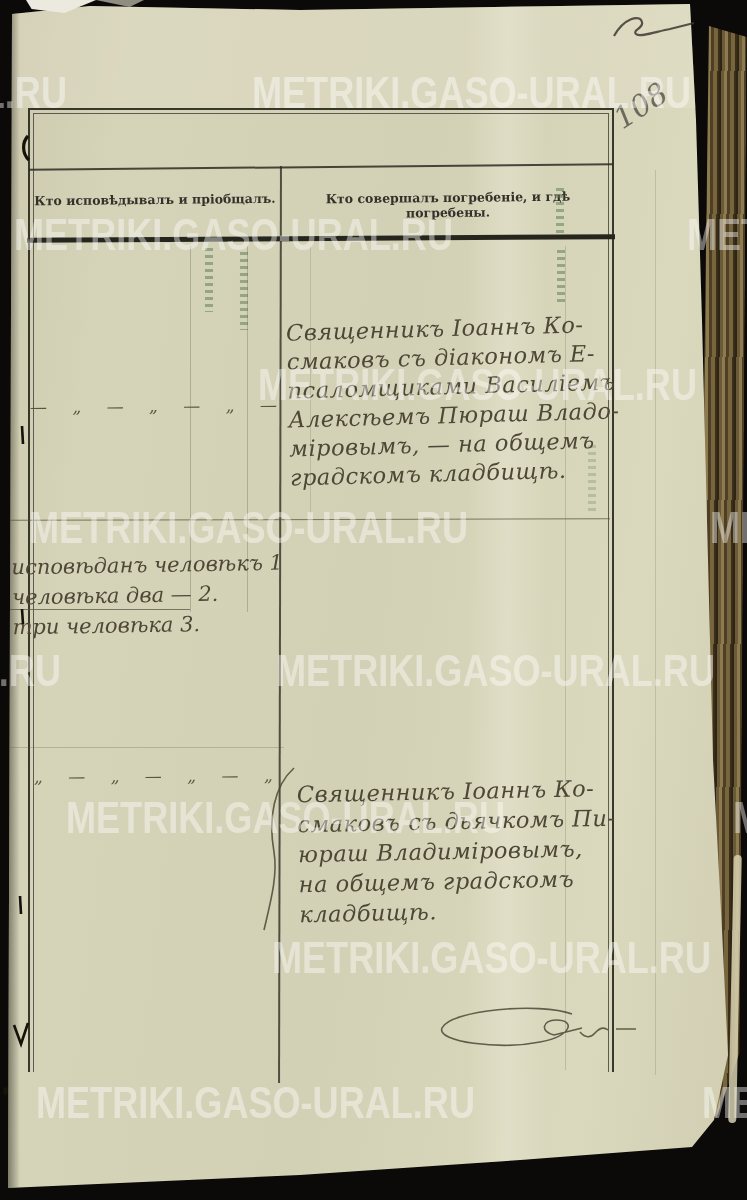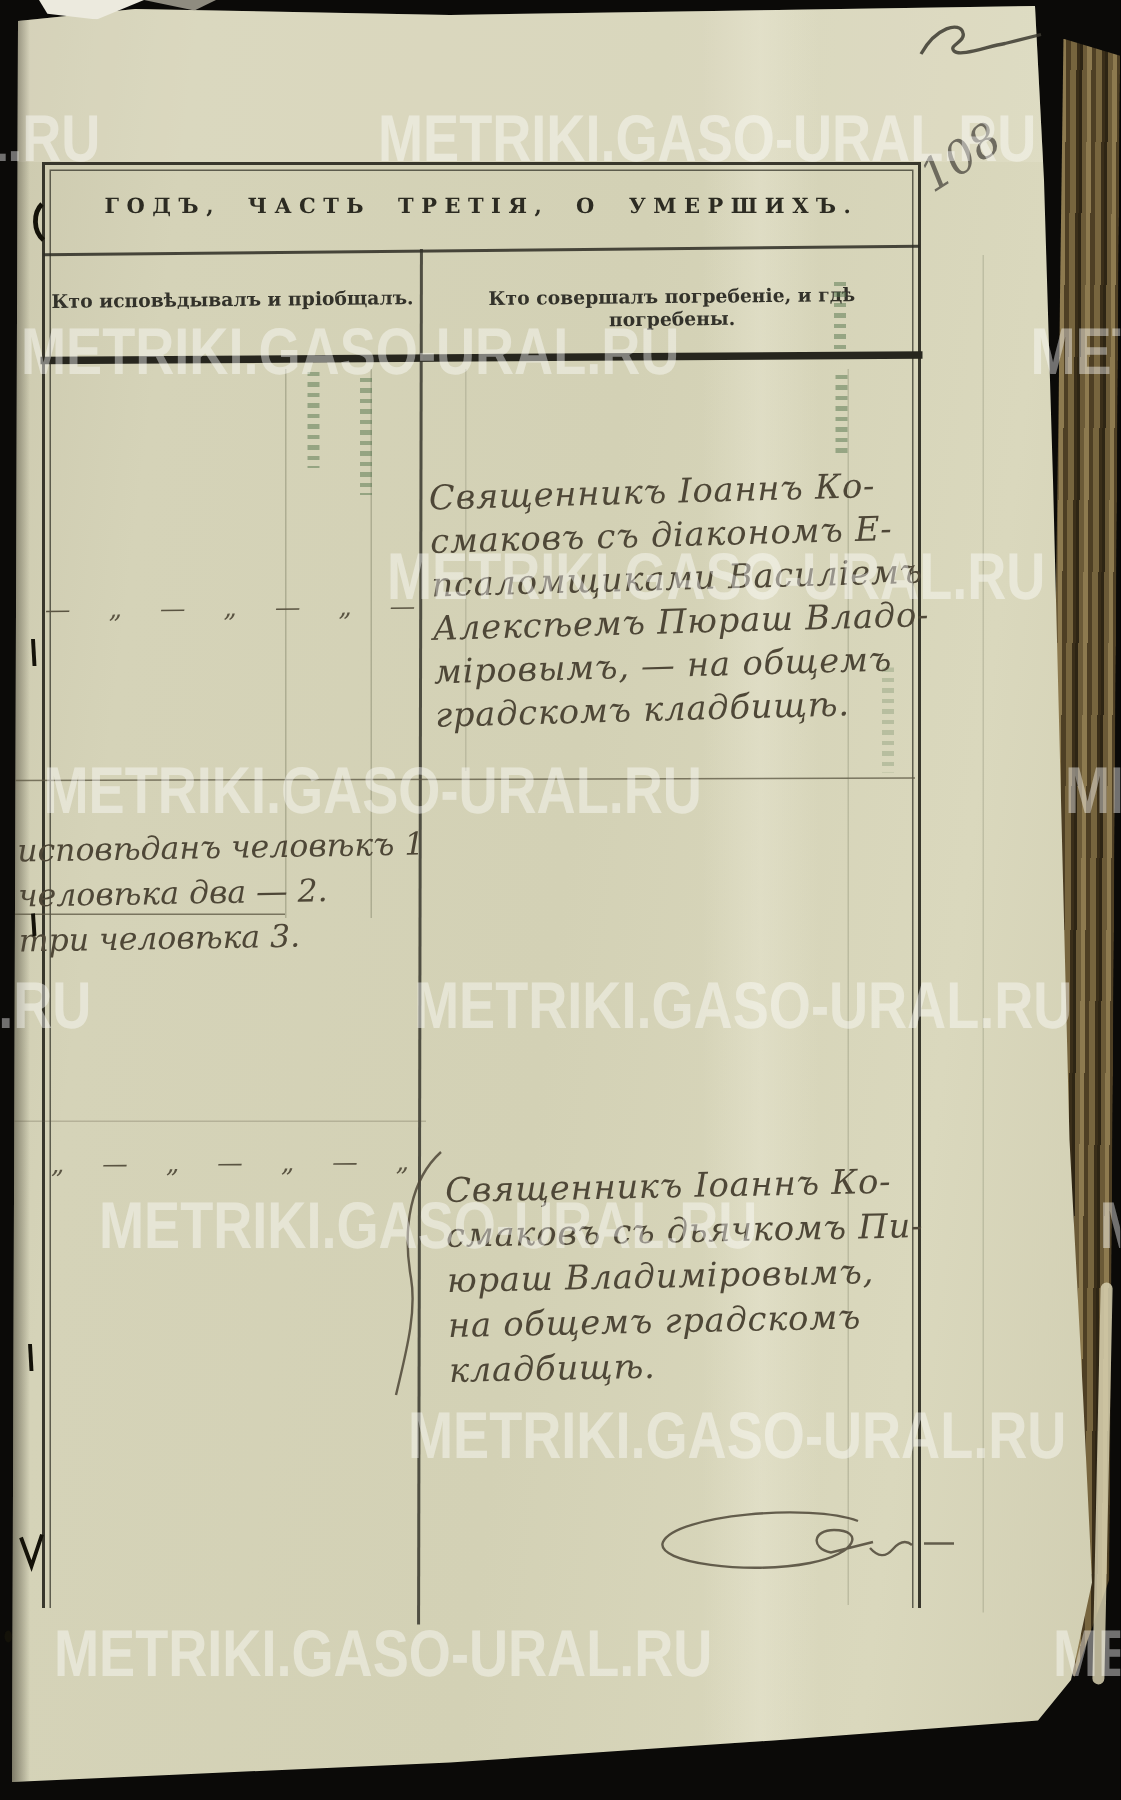--- a/index.html
+++ b/index.html
@@ -104,21 +104,20 @@
   <div class="fore-edge"></div>
   <div class="edge-sliver"></div>
 
   <div class="paper">
     <div class="paper-top-tint"></div>
     <div class="paper-band"></div>
     <div class="left-crease"></div>
 
     <div class="frame">
       <div class="frame-inner"></div>
-      <div class="reg-title">ГОДЪ, ЧАСТЬ ТРЕТІЯ, О УМЕРШИХЪ.</div>
       <div class="title-rule"></div>
       <div class="col-head confession">Кто исповѣдывалъ и пріобщалъ.</div>
       <div class="col-head burial">Кто совершалъ погребеніе, и гдѣ погребены.</div>
       <div class="heavy-rule"></div>
       <div class="v-divider"></div>
     </div>
 
     <div class="row-line rl1"></div>
     <div class="row-line rl2"></div>
     <div class="row-line rl3"></div>

